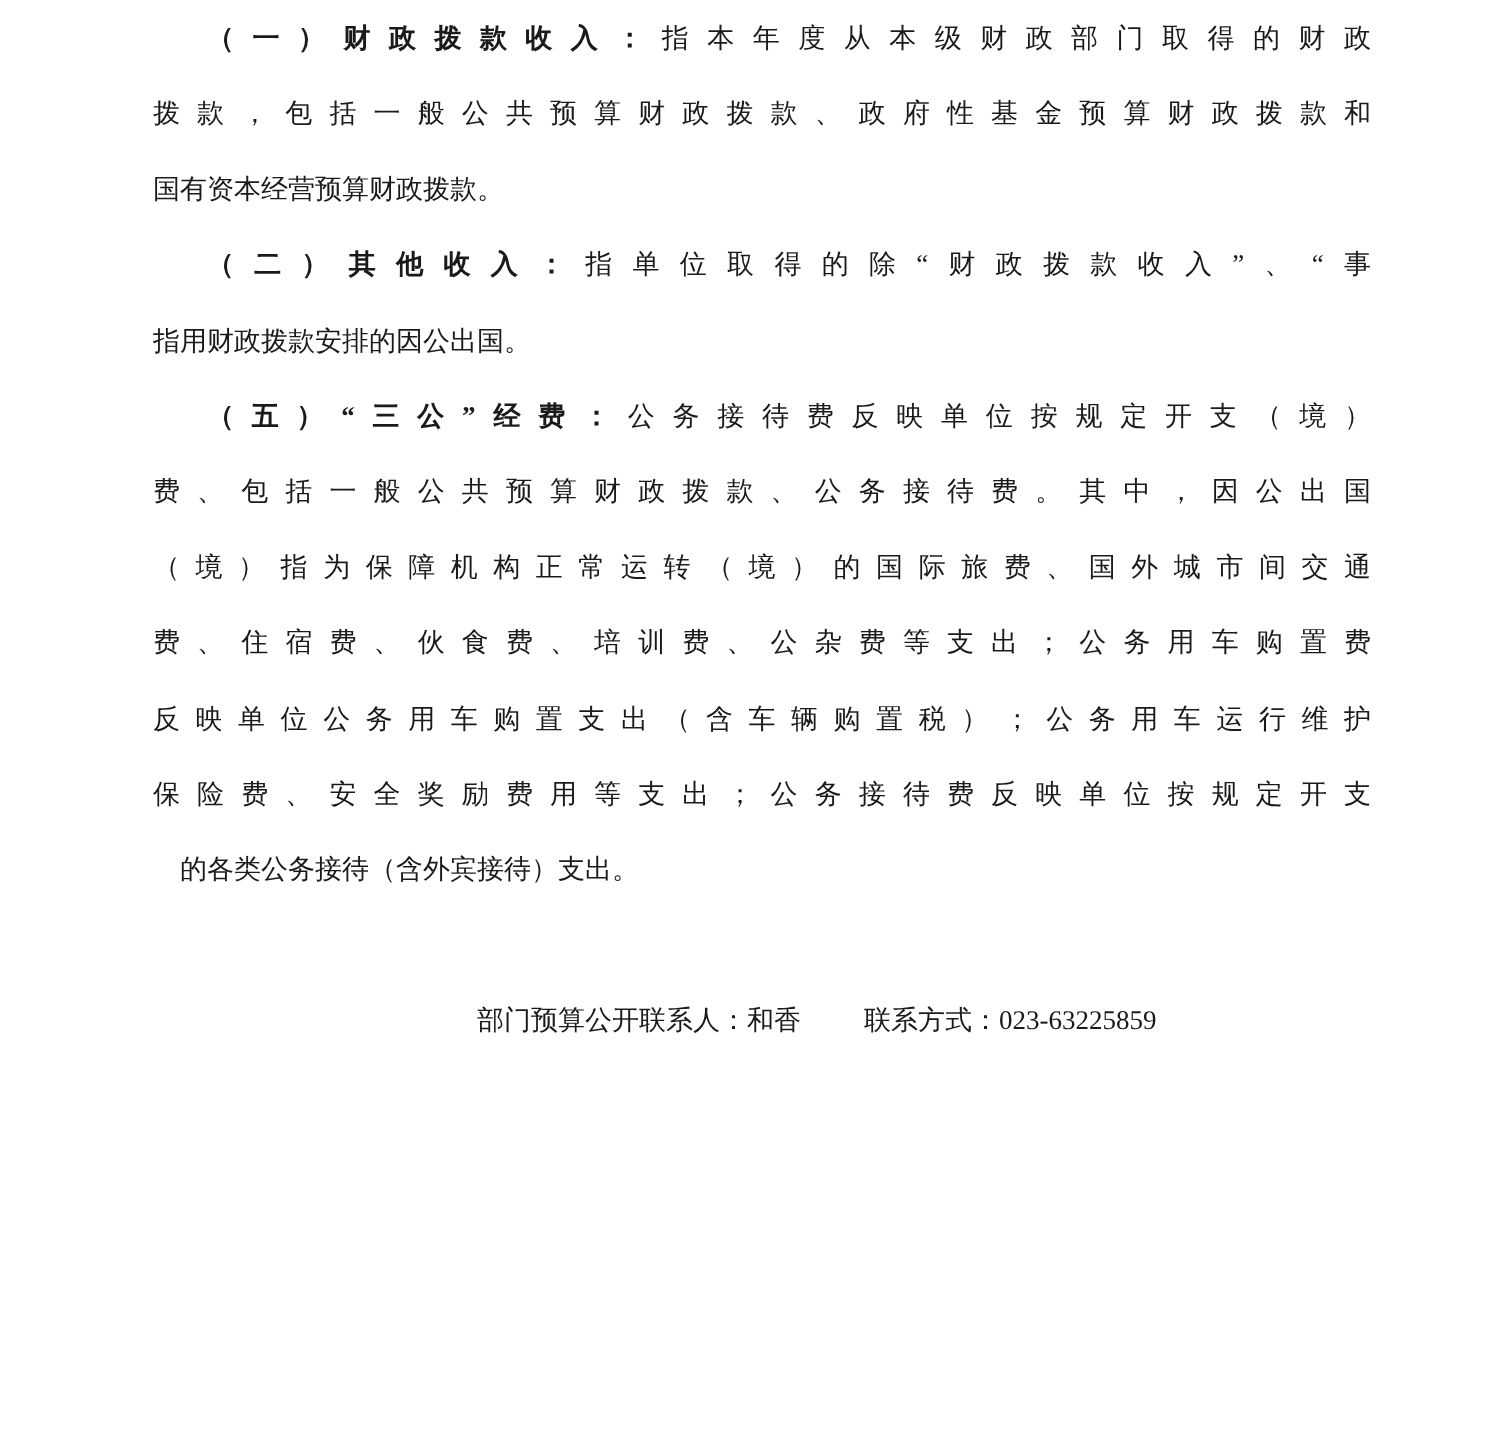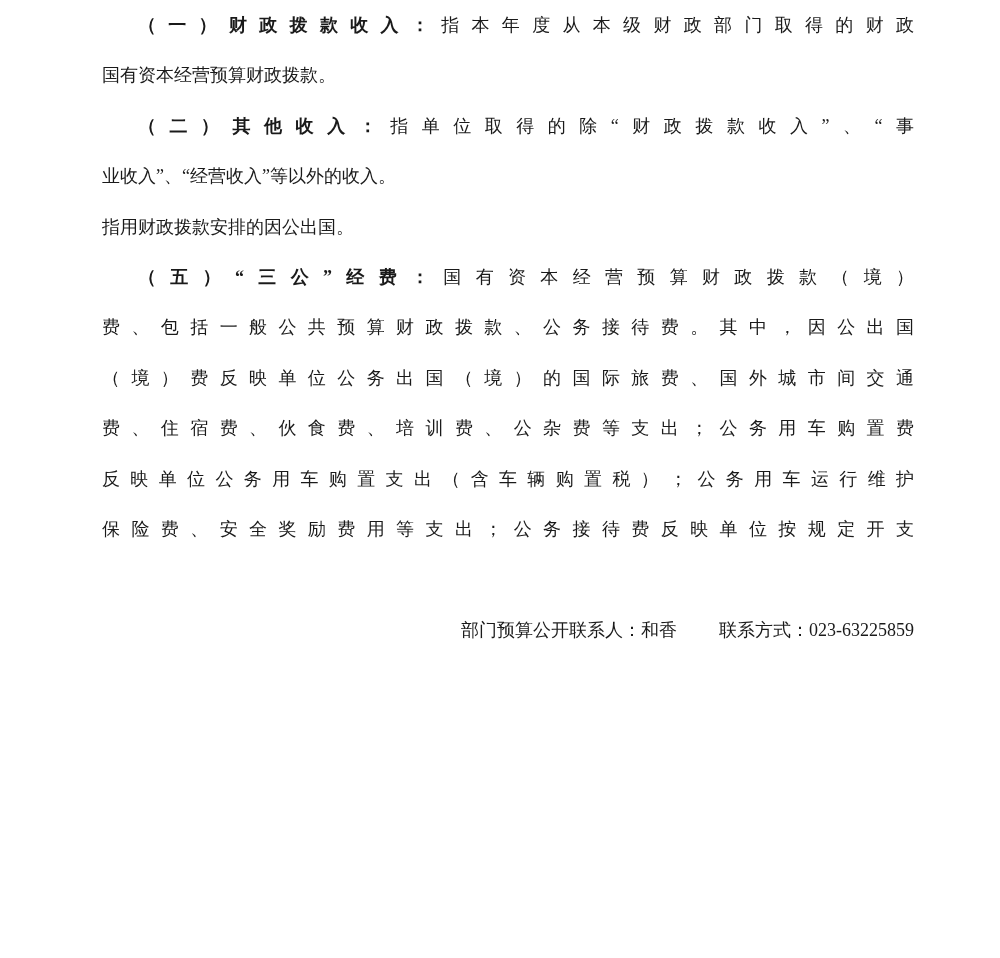--- a/index.html
+++ b/index.html
@@ -35,49 +35,50 @@
   .line.para-end {
     text-align-last: left;
   }
   .line.ind2 { text-indent: 2em; }
   .line.ind1 { text-indent: 1em; }
   .bold { font-weight: 700; }
   .spacer-line { height: 50.4px; }
   .footer-line {
     height: 50.4px;
     padding-left: 73px;
-    text-align: right;
+    text-align: center;
     white-space: nowrap;
   }
   .footer-gap {
     display: inline-block;
     width: 42px;
   }
 </style>
 </head>
 <body style="background: rgb(255, 255, 255); color: rgb(26, 26, 26);">
 
 <div class="doc">
 
   <div class="paragraph">
       <div class="line ind2"><span class="bold">（一）财政拨款收入：</span><span>指本年度从本级财政部门取得的财政</span></div>
+      <div class="line"><span>拨款，包括一般公共预算财政拨款、政府性基金预算财政拨款和</span></div>
       <div class="line para-end"><span>国有资本经营预算财政拨款。</span></div>
     </div>
     <div class="paragraph">
       <div class="line ind2"><span class="bold">（二）其他收入：</span><span>指单位取得的除“财政拨款收入”、“事</span></div>
-      <div class="line para-end"><span>业收入”、“经营收入”等以外的收入。</span></div>
     </div>
     <div class="paragraph">
       <div class="line para-end"><span>指用财政拨款安排的因公出国。</span></div>
     </div>
     <div class="paragraph">
-      <div class="line ind2"><span class="bold">（五）“三公”经费：</span><span>国有资本经营预算财政拨款（境）</span></div>
+      <div class="line ind2"><span class="bold">（五）“三公”经费：</span><span>公务接待费反映单位按规定开支（境）</span></div>
       <div class="line"><span>费、包括一般公共预算财政拨款、公务接待费。其中，因公出国</span></div>
-      <div class="line"><span>（境）费反映单位公务出国（境）的国际旅费、国外城市间交通</span></div>
+      <div class="line"><span>（境）指为保障机构正常运转（境）的国际旅费、国外城市间交通</span></div>
       <div class="line"><span>费、住宿费、伙食费、培训费、公杂费等支出；公务用车购置费</span></div>
       <div class="line"><span>反映单位公务用车购置支出（含车辆购置税）；公务用车运行维护</span></div>
       <div class="line"><span>保险费、安全奖励费用等支出；公务接待费反映单位按规定开支</span></div>
+      <div class="line ind1 para-end"><span>的各类公务接待（含外宾接待）支出。</span></div>
     </div>
     <div class="spacer-line"></div>
   <div class="footer-line">
     <span>部门预算公开联系人：</span><span>和香</span><span class="footer-gap"></span><span>联系方式：</span><span>023-63225859</span>
   </div>
 </div>
 
 </body></html>

